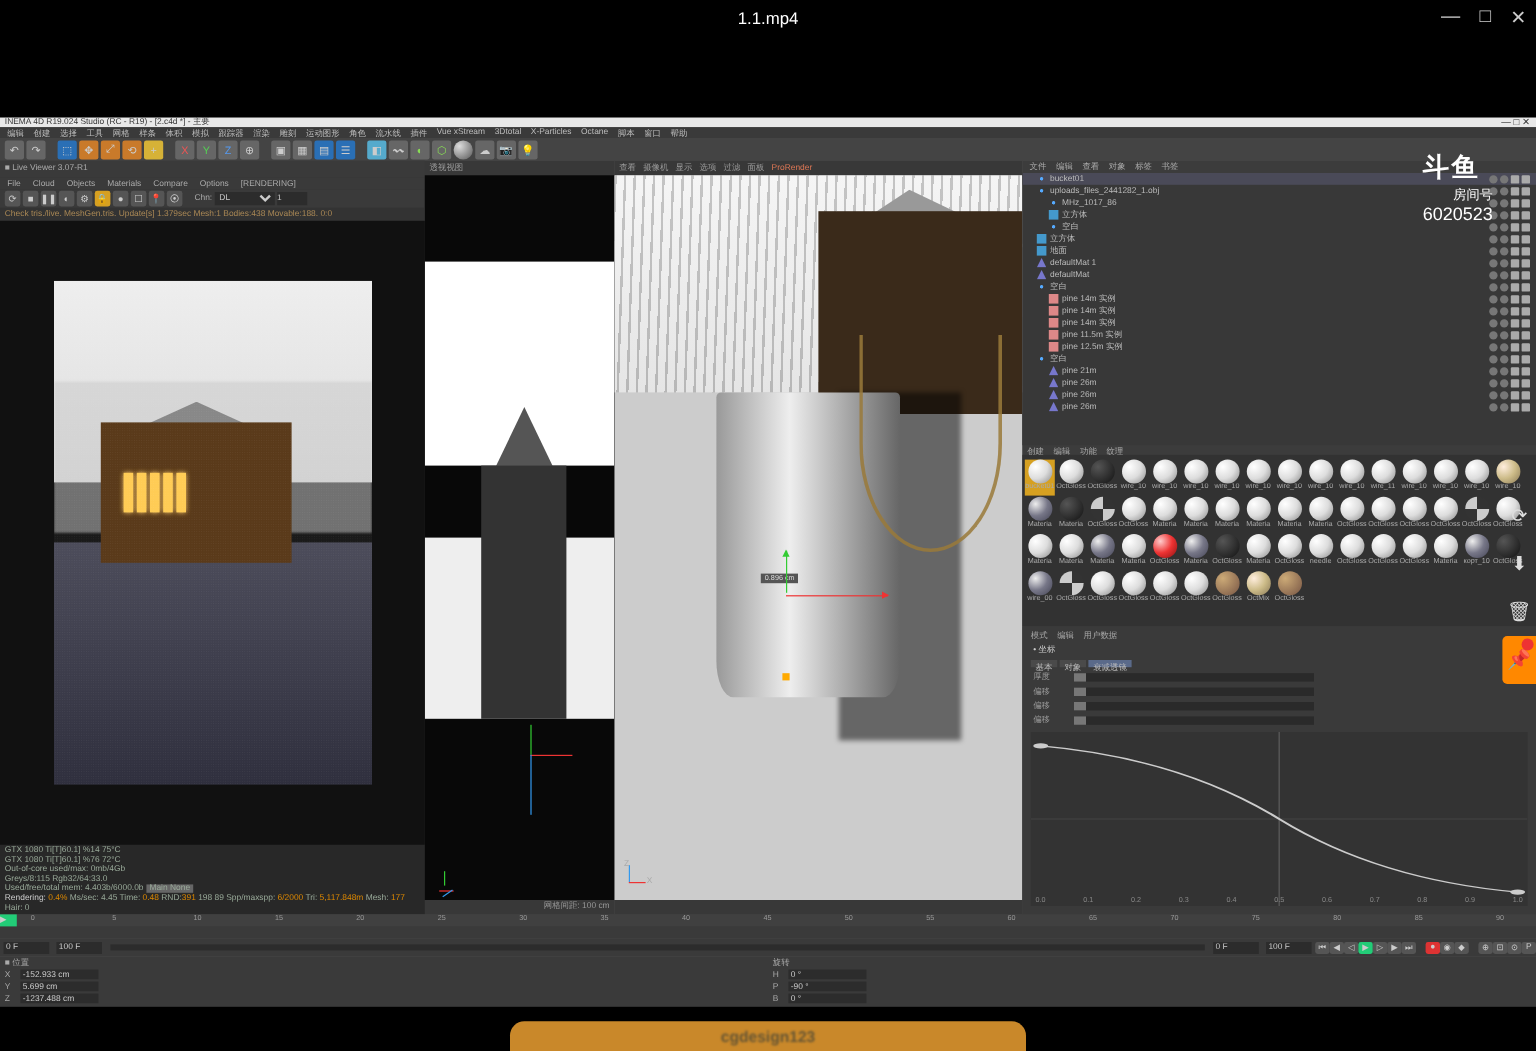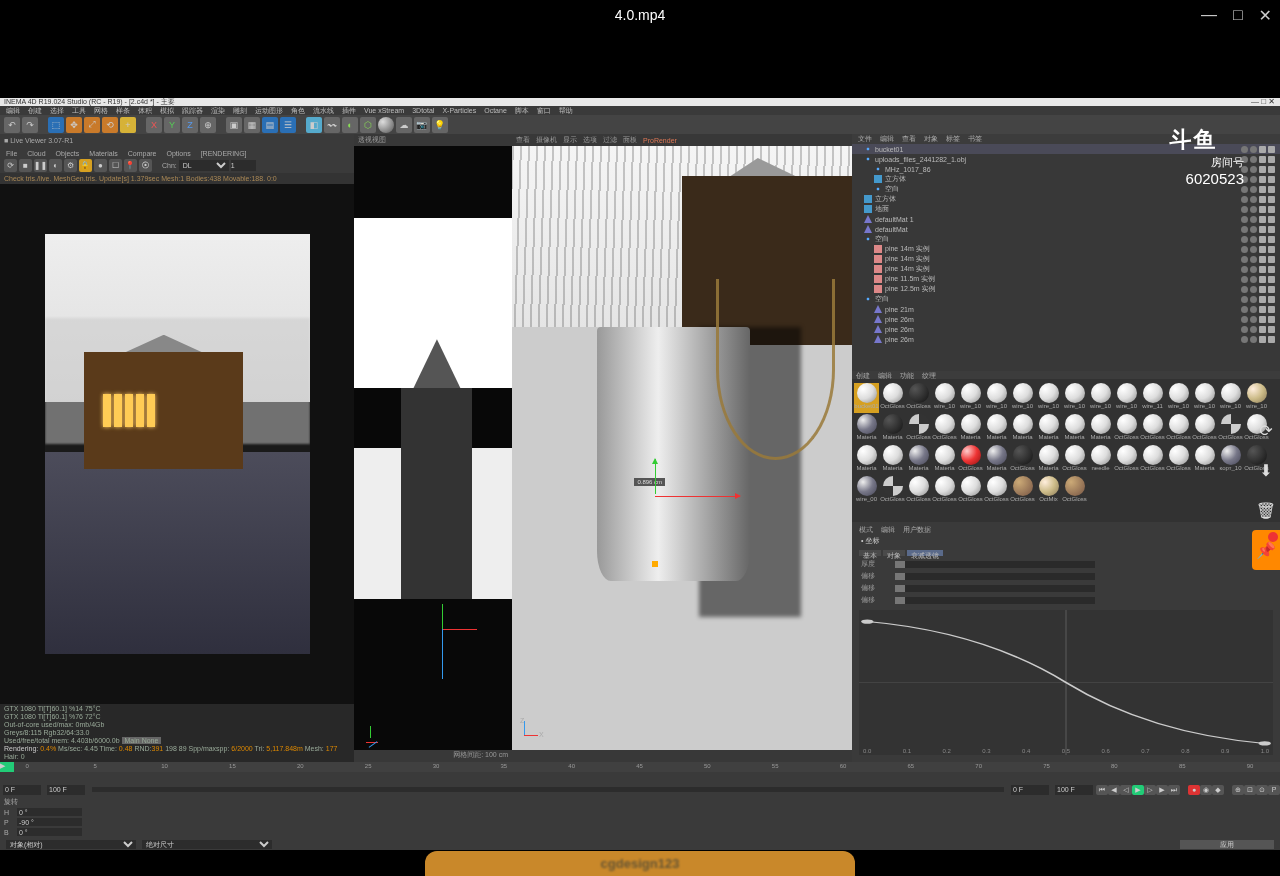--- a/index.html
+++ b/index.html
@@ -126,35 +126,35 @@
 .tl-btn.rec { background: #d33; }
 .coord-bar { height: 42px; background: #3a3a3a; display: flex; }
 .coord-col { flex: 1; padding: 0 4px; }
 .coord-col .head { font-size: 7px; color: #aaa; height: 10px; }
 .coord-row { height: 10px; display: flex; align-items: center; gap: 3px; }
 .coord-row label { font-size: 7px; color: #aaa; width: 10px; }
 .coord-row input { background: #2c2c2c; border: none; color: #ccc; font-size: 7px; height: 8px; width: 65px; padding: 0 2px; }
 .logo-overlay { position: absolute; top: 125px; right: 36px; color: #fff; z-index: 50; }
 .logo-overlay .brand { font-size: 22px; font-weight: bold; letter-spacing: 2px; }
 .logo-overlay .room { font-size: 11px; text-align: right; }
-.logo-overlay .num { font-size: 15px; text-align: right; margin-left: 16px; }
+.logo-overlay .num { font-size: 15px; text-align: right; }
 .right-float-bar { position: absolute; top: 410px; right: 0; width: 28px; z-index: 50; }
 .rf-btn { width: 28px; height: 40px; display: flex; align-items: center; justify-content: center; color: #ddd; font-size: 16px; cursor: pointer; }
 .rf-btn.orange { background: #f80; border-radius: 4px 0 0 4px; position: relative; }
 .rf-btn .badge { position: absolute; top: 2px; right: 2px; width: 10px; height: 10px; background: #e33; border-radius: 50%; font-size: 7px; color: #fff; }
 .bottom-banner { position: absolute; bottom: 0; left: 50%; transform: translateX(-50%); width: 430px; height: 25px; background: #c9882a; border-radius: 12px 12px 0 0; z-index: 40; display: flex; align-items: center; justify-content: center; }
 .bottom-banner span { color: #653; font-size: 13px; font-weight: bold; filter: blur(1px); }
 .timeline-row { display: flex; height: 15px; background: #3a3a3a; align-items: center; }
 .tl-field { background: #2c2c2c; width: 38px; height: 10px; font-size: 7px; color: #ccc; border: none; padding: 0 2px; margin: 0 3px; }
 </style>
 </head>
 <body>
 
 <div class="player-bar">
-  <div class="player-title">4.0.mp4</div>
+  <div class="player-title">1.1.mp4</div>
   <div class="player-controls">
     <span>—</span>
     <span>□</span>
     <span>✕</span>
   </div>
 </div>
 
 <div class="logo-overlay">
   <div class="brand">斗鱼</div>
   <div class="room">房间号</div>
@@ -921,38 +921,47 @@
     <div class="tl-btn">◆</div>
     <div style="width:8px"></div>
     <div class="tl-btn">⊕</div>
     <div class="tl-btn">⊡</div>
     <div class="tl-btn">⊙</div>
     <div class="tl-btn">P</div>
   </div>
 
   <div class="coord-bar">
     <div class="coord-col">
+      <div class="head">■ <span>位置</span></div>
+      <div class="coord-row">
+          <label>X</label>
+          <input value="-152.933 cm" style="">
+        </div>
+      <div class="coord-row">
+          <label>Y</label>
+          <input value="5.699 cm" style="">
+        </div>
+      <div class="coord-row">
+          <label>Z</label>
+          <input value="-1237.488 cm" style="">
+        </div>
+    </div>
+    <div class="coord-col">
       <div class="head"><span>旋转</span></div>
       <div class="coord-row">
           <label>H</label>
           <input value="0 °" style="">
         </div>
       <div class="coord-row">
           <label>P</label>
           <input value="-90 °" style="">
         </div>
       <div class="coord-row">
           <label>B</label>
           <input value="0 °" style="">
         </div>
     </div>
   </div>
-  <div style="height:11px;background:#3a3a3a;display:flex;align-items:center;gap:6px;padding:0 6px">
-    <select style="background:#2c2c2c;border:none;color:#ccc;font-size:7px;height:9px;width:130px"><option>对象(相对)</option></select>
-    <select style="background:#2c2c2c;border:none;color:#ccc;font-size:7px;height:9px;width:130px"><option>绝对尺寸</option></select>
-    <div style="flex:1"></div>
-    <button style="background:#555;border:none;color:#ccc;font-size:7px;height:9px;padding:0 40px">应用</button>
-  </div>
 </div>
 
 <div class="bottom-banner">
   <span>cgdesign123</span>
 </div>
 
 </body></html>

